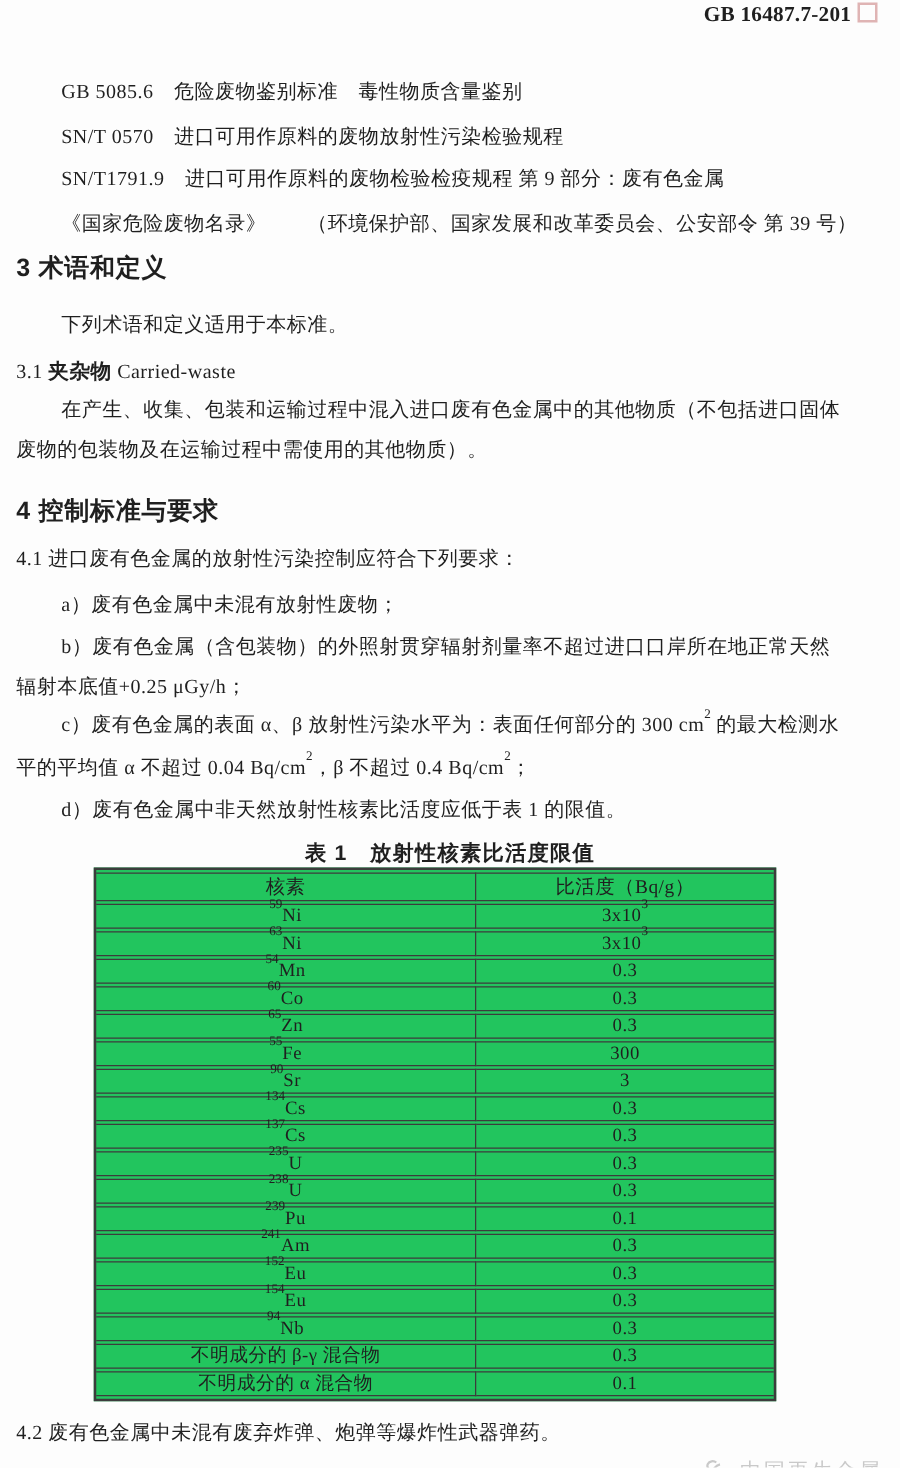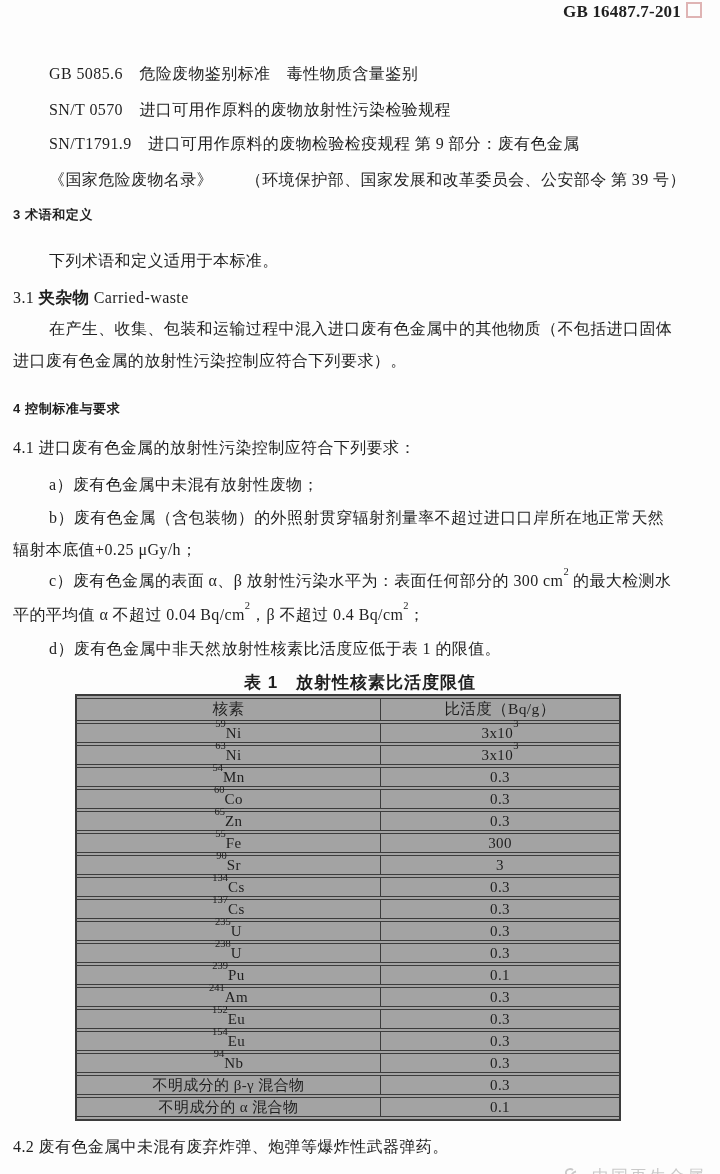--- a/index.html
+++ b/index.html
@@ -2,30 +2,30 @@
 <html><head>
 <meta charset="utf-8">
 <style>
   html,body{margin:0;padding:0;}
   body{
     width:720px;height:1174px;position:relative;background:#fdfdfd;
     font-family:"Liberation Serif","DejaVu Serif",serif;color:#1f1f1f;
     overflow:hidden;
   }
   .line{position:absolute;white-space:nowrap;font-size:16px;line-height:22px;letter-spacing:0.4px;text-align:right;}
-  .hd{font-family:"Liberation Sans","DejaVu Sans",sans-serif;font-weight:bold;font-size:13px;letter-spacing:0.6px;}
+  .hd{font-family:"Liberation Sans","DejaVu Sans",sans-serif;font-weight:bold;font-size:20px;letter-spacing:0.6px;}
   .zh-bold{font-family:"Liberation Sans","DejaVu Sans",sans-serif;font-weight:bold;font-size:16.5px;}
   .doc-code{position:absolute;top:2px;right:18px;font-weight:bold;font-size:17px;letter-spacing:0.2px;white-space:nowrap;margin-left:20px;}
   .miss-box{display:inline-block;width:12px;height:12px;border:2px solid #dfb4b4;margin-left:5px;vertical-align:-1px;}
   sup.s{font-size:10.5px;line-height:0;position:relative;top:-5px;letter-spacing:0;}
   .t1-title{position:absolute;top:671px;left:0;width:720px;text-align:center;
     font-family:"Liberation Sans","DejaVu Sans",sans-serif;font-weight:bold;font-size:17px;letter-spacing:1px;}
   table.t1{
     position:absolute;top:694px;left:75px;width:546px;
-    border-collapse:separate;border-spacing:0 2px;border:2px solid #3c3c3c;background:#a3a3a3;
+    border-collapse:separate;border-spacing:0 2px;border:2px solid #3c3c3c;background:#22c55e;
   }
   table.t1 th,table.t1 td{
     text-align:center;padding:0;font-weight:normal;font-size:15px;letter-spacing:0.4px;
     border-top:1px solid #3c3c3c;border-bottom:1px solid #3c3c3c;
   }
   table.t1 th{height:20px;font-size:15.5px;}
   table.t1 td{height:18px;line-height:18px;}
   table.t1 th:first-child,table.t1 td:first-child{border-right:1px solid #3c3c3c;width:303px;}
   .footer-note{position:absolute;left:13px;top:1136px;}
   .watermark{position:absolute;top:1129px;right:14px;color:#c9c9c9;
@@ -42,21 +42,21 @@
 <div class="line" style="left:49px;top:99px">SN/T 0570　进口可用作原料的废物放射性污染检验规程</div>
 <div class="line" style="left:49px;top:133px">SN/T1791.9　进口可用作原料的废物检验检疫规程 第 9 部分：废有色金属</div>
 <div class="line" style="left:49px;top:169px">《国家危险废物名录》　　（环境保护部、国家发展和改革委员会、公安部令 第 39 号）</div>
 
 <div class="line hd" style="left:13px;top:204px">3 术语和定义</div>
 <div class="line" style="left:49px;top:250px">下列术语和定义适用于本标准。</div>
 <div class="line" style="left:13px;top:286px"><span>3.1</span>
   <span class="zh-bold">夹杂物</span>
   <span>Carried-waste</span></div>
 <div class="line" style="left:49px;top:318px">在产生、收集、包装和运输过程中混入进口废有色金属中的其他物质（不包括进口固体</div>
-<div class="line" style="left:13px;top:350px">进口废有色金属的放射性污染控制应符合下列要求）。</div>
+<div class="line" style="left:13px;top:350px">废物的包装物及在运输过程中需使用的其他物质）。</div>
 
 <div class="line hd" style="left:13px;top:398px">4 控制标准与要求</div>
 <div class="line" style="left:13px;top:437px">4.1 进口废有色金属的放射性污染控制应符合下列要求：</div>
 <div class="line" style="left:49px;top:474px">a）废有色金属中未混有放射性废物；</div>
 <div class="line" style="left:49px;top:507px">b）废有色金属（含包装物）的外照射贯穿辐射剂量率不超过进口口岸所在地正常天然</div>
 <div class="line" style="left:13px;top:539px">辐射本底值+0.25 μGy/h；</div>
 <div class="line" style="left:49px;top:570px">c）废有色金属的表面 α、β 放射性污染水平为：表面任何部分的 300 cm<sup class="s">2</sup> 的最大检测水</div>
 <div class="line" style="left:13px;top:604px">平的平均值 α 不超过 0.04 Bq/cm<sup class="s">2</sup>，β 不超过 0.4 Bq/cm<sup class="s">2</sup>；</div>
 <div class="line" style="left:49px;top:638px">d）废有色金属中非天然放射性核素比活度应低于表 1 的限值。</div>
 

